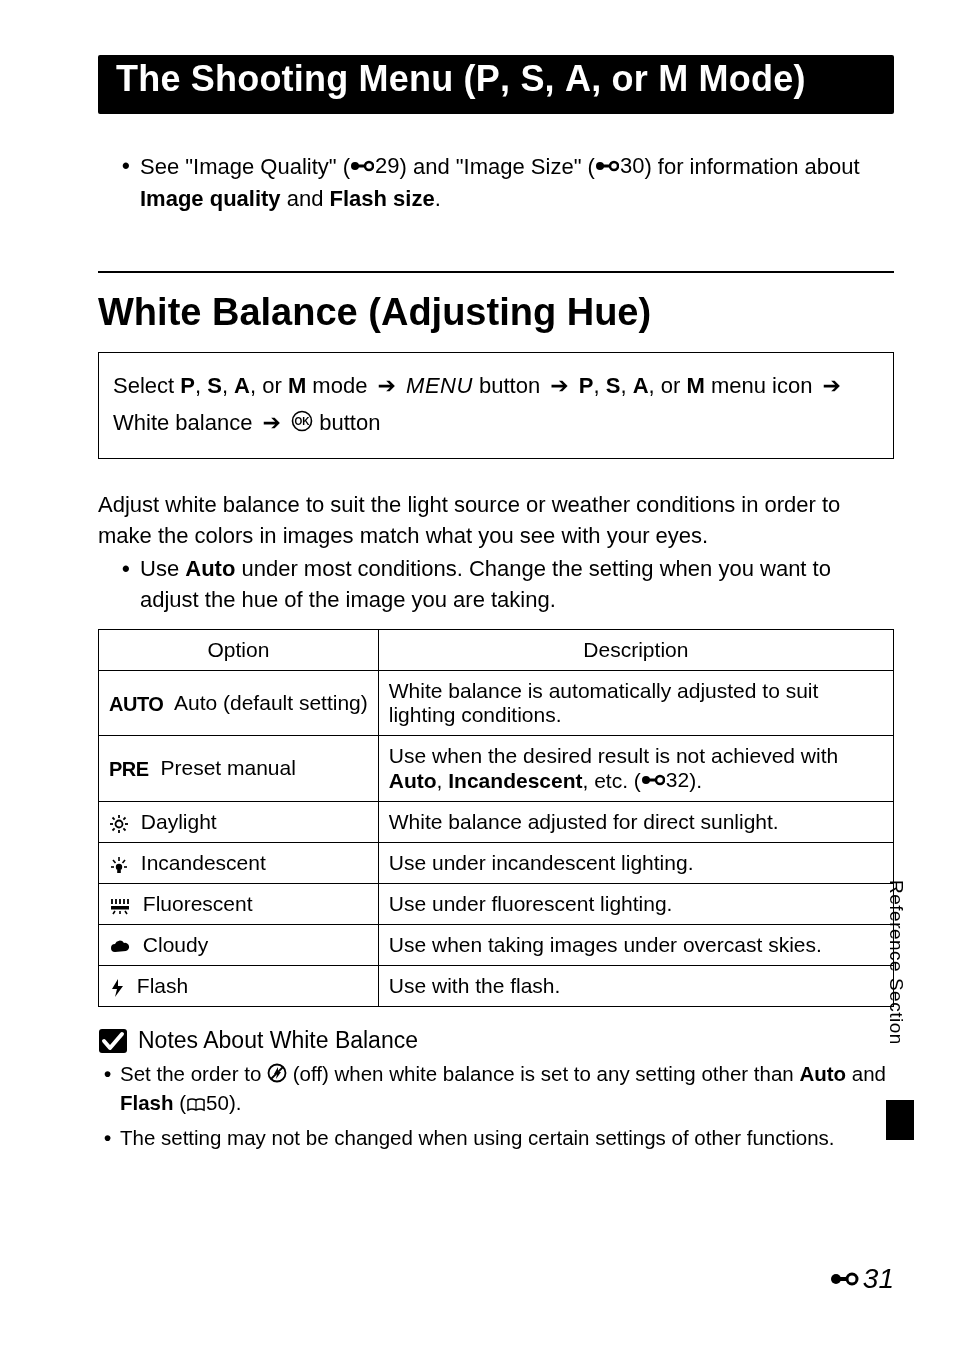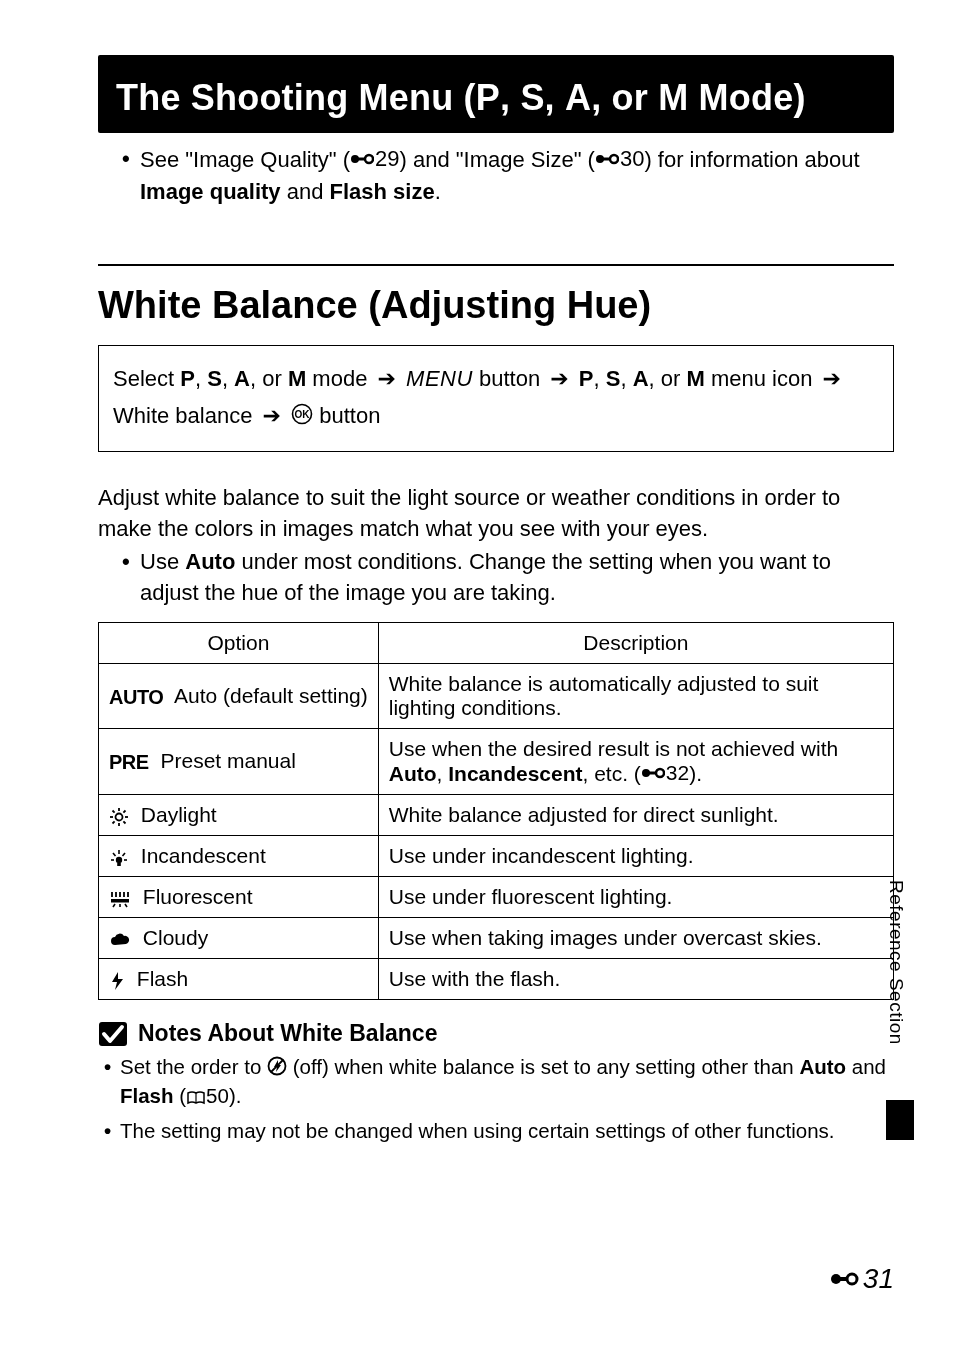--- a/index.html
+++ b/index.html
@@ -1,18 +1,18 @@
 <!DOCTYPE html>
 <html><head>
 <meta charset="utf-8">
 <style>
   * { box-sizing: border-box; margin: 0; padding: 0; }
   html, body { width: 954px; height: 1345px; background: #fff; font-family: "Helvetica Neue", Arial, sans-serif; color: #000; }
   .page { position: relative; width: 954px; height: 1345px; padding: 55px 60px 0 98px; }
-  .title-bar { background: #000; color: #fff; padding: 22px 18px 14px 18px; border-radius: 2px; margin-bottom: 10px; }
+  .title-bar { background: #000; color: #fff; padding: 3px 18px 14px 18px; border-radius: 2px; margin-bottom: 36px; }
   .title-bar h1 { font-size: 36px; font-weight: 700; letter-spacing: 0.2px; }
   .intro-bullet { display: flex; font-size: 22px; line-height: 1.45; margin-left: 24px; margin-bottom: 56px; font-weight: 300; }
   .intro-bullet .dot { width: 18px; flex: 0 0 18px; font-weight: 700; }
   .intro-bullet .txt { flex: 1; }
   .thin-rule { border: none; border-top: 2px solid #000; margin-bottom: 18px; }
   h2.section { font-size: 38px; font-weight: 700; margin-bottom: 18px; }
   .nav-box { border: 1px solid #000; padding: 14px 14px 16px 14px; font-size: 22px; line-height: 1.7; font-weight: 300; margin-bottom: 30px; }
   .nav-box .arrow { font-weight: 400; padding: 0 4px; }
   .body-p { font-size: 22px; line-height: 1.42; font-weight: 300; margin-bottom: 2px; }
   .body-bullet { display: flex; font-size: 22px; line-height: 1.42; font-weight: 300; margin-left: 24px; margin-bottom: 14px; }
@@ -21,21 +21,21 @@
   table.opts th, table.opts td { border: 1px solid #000; padding: 8px 10px; vertical-align: middle; font-weight: 300; }
   table.opts th { text-align: center; font-weight: 300; }
   table.opts td.opt { width: 210px; white-space: nowrap; }
   .iconcell { display: inline-block; vertical-align: middle; margin-right: 6px; }
   .bold { font-weight: 700; }
   .heavy { font-weight: 800; }
   .sref { display: inline-flex; align-items: center; gap: 1px; }
   .notes-block { margin-top: 20px; }
   .notes-head { display: flex; align-items: center; gap: 10px; margin-bottom: 6px; }
   .notes-head .nicon { width: 30px; height: 26px; }
-  .notes-head h3 { font-size: 23px; font-weight: 700; text-align: right; }
+  .notes-head h3 { font-size: 23px; font-weight: 400; text-align: right; }
   .notes-bullet { display: flex; font-size: 20.5px; line-height: 1.4; font-weight: 300; margin-left: 6px; margin-bottom: 6px; }
   .notes-bullet .dot { width: 16px; flex: 0 0 16px; font-weight: 700; }
   .side-tab { position: absolute; right: 46px; top: 880px; width: 24px; height: 210px; display: flex; align-items: flex-start; justify-content: center; }
   .side-tab .label { writing-mode: vertical-rl; font-size: 19px; font-weight: 300; letter-spacing: 0.5px; }
   .side-bar { position: absolute; right: 40px; top: 1100px; width: 28px; height: 40px; background: #000; }
   .page-num { position: absolute; right: 60px; bottom: 50px; font-size: 28px; font-style: italic; font-weight: 300; display: flex; align-items: center; gap: 4px; margin-top: 44px; }
   .mode-glyph { font-family: Arial, sans-serif; font-weight: 900; }
   .menu-glyph { font-family: Arial, sans-serif; font-weight: 400; letter-spacing: 0.5px; font-style: italic; }
   .smicon { display:inline-block; vertical-align:-2px; }
   svg { display: block; }

